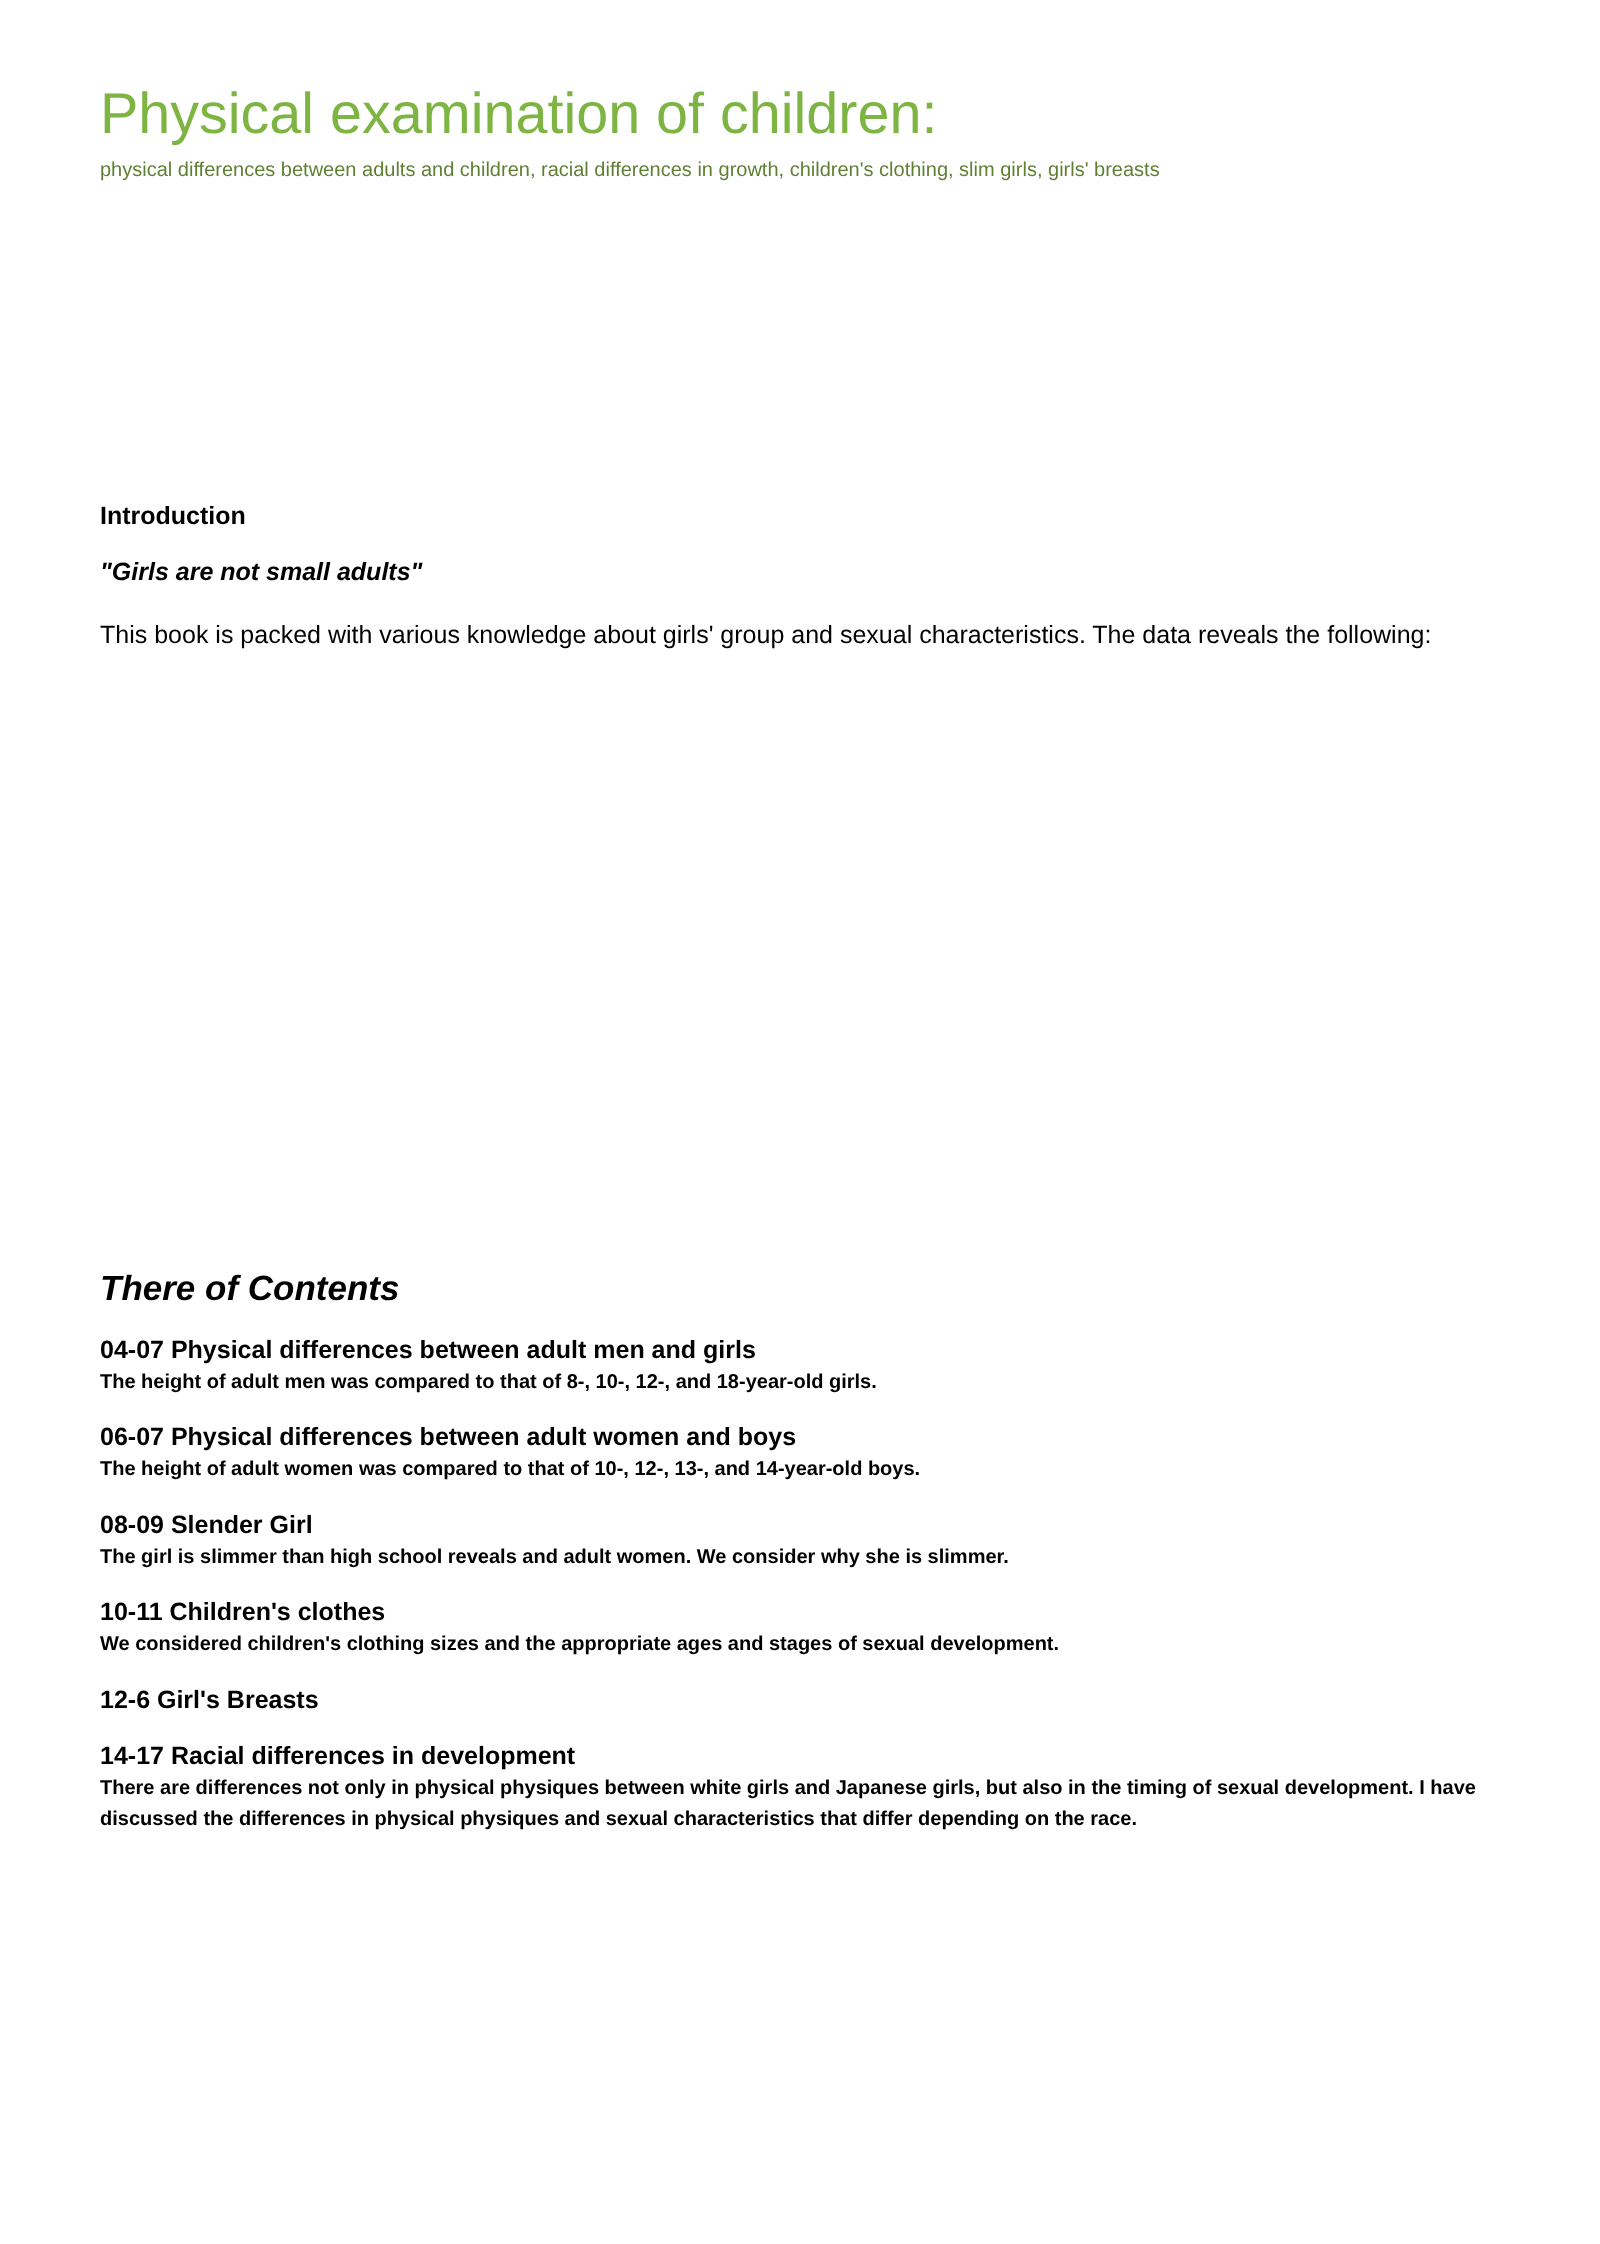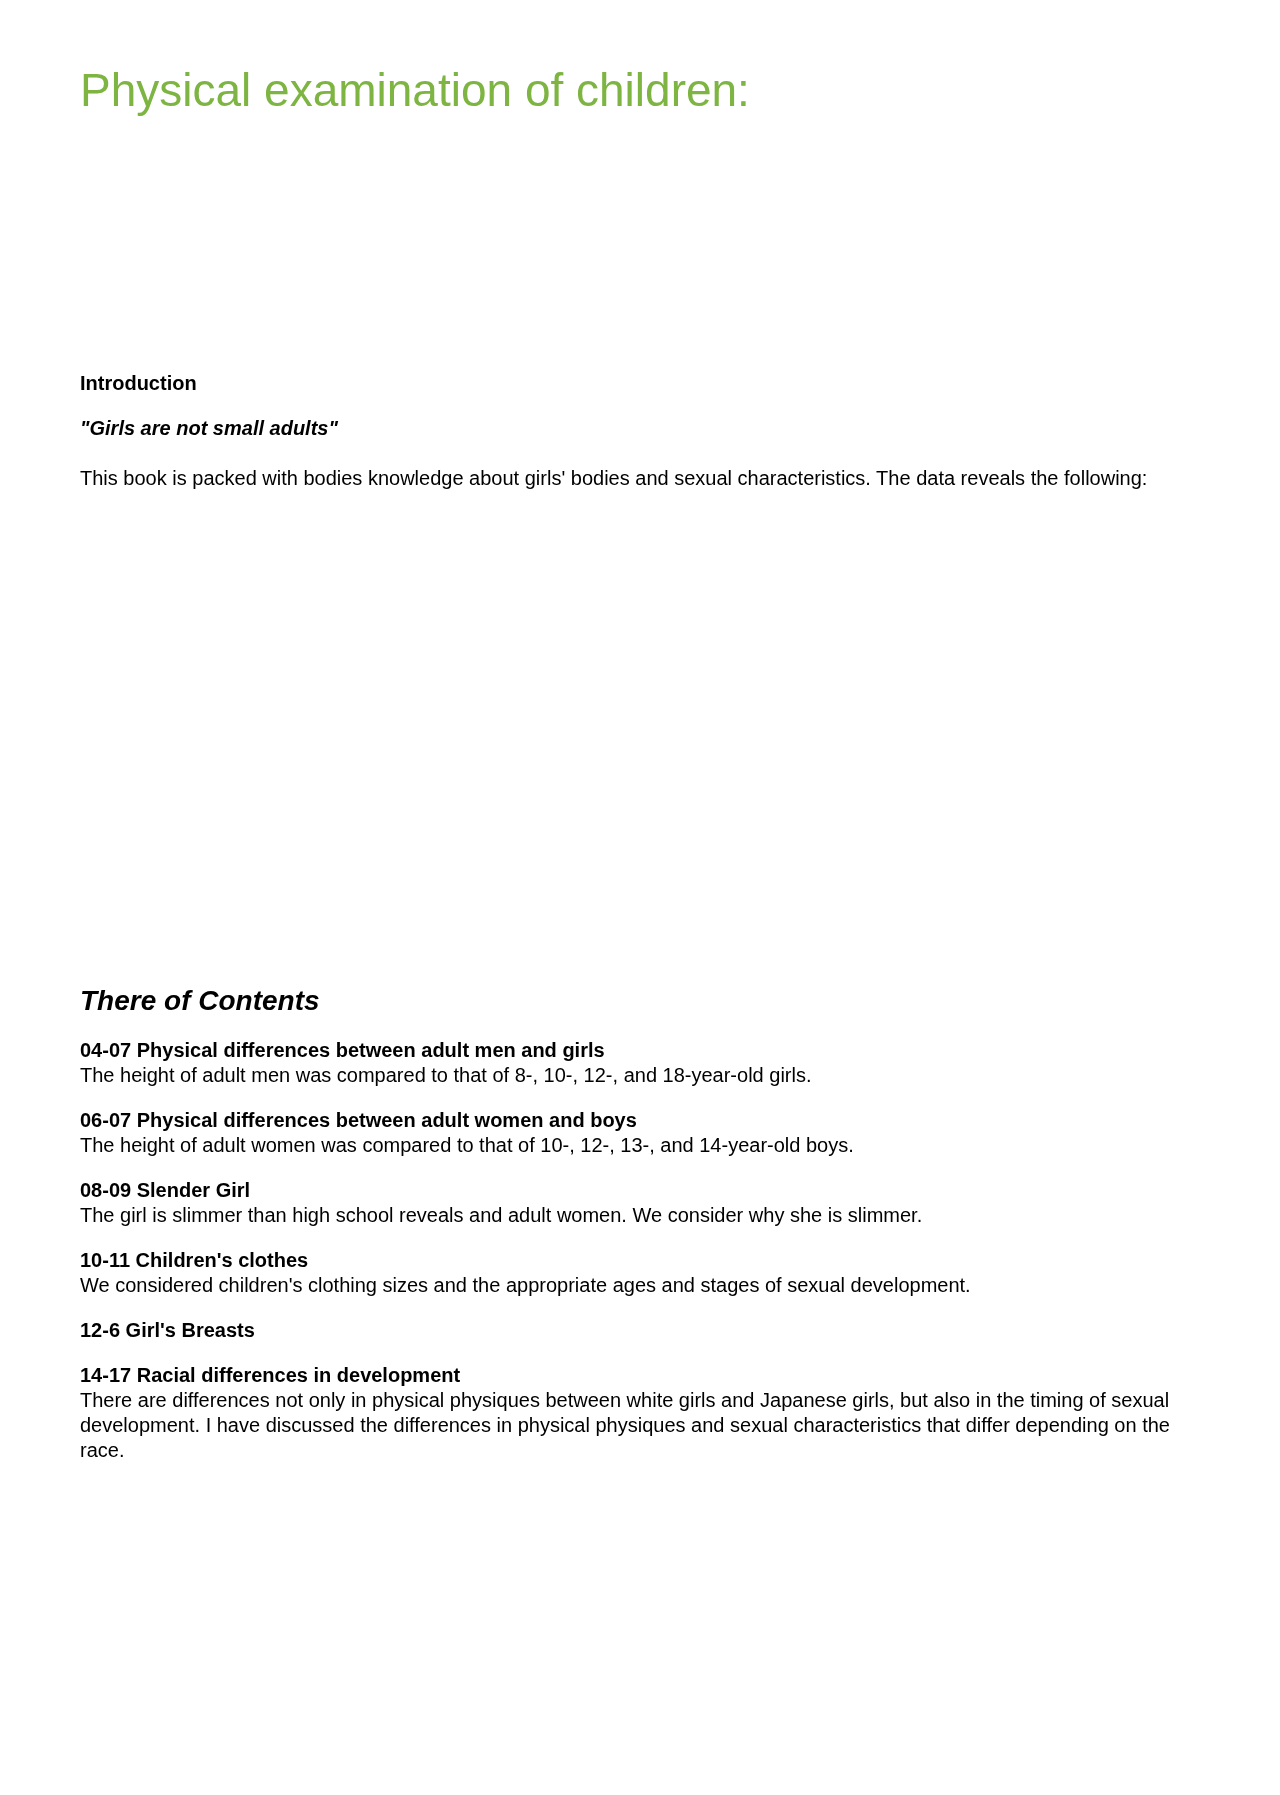--- a/index.html
+++ b/index.html
@@ -70,40 +70,41 @@
   .toc-entry {
     margin: 0 0 20px 0;
   }
   .toc-entry-title {
     font-size: 20px;
     line-height: 25px;
     font-weight: 700;
     margin: 0;
   }
   .toc-entry-desc {
-    font-size: 20px;
+    font-size: 16px;
     line-height: 25px;
-    font-weight: 400;
+    font-weight: 700;
     margin: 0;
   }
 </style>
 </head>
 <body>
 
 <div class="page" style="color: rgb(0, 0, 0); background: rgb(255, 255, 255);">
   <div class="content">
 
     <header>
       <h1 class="doc-title" style="color: rgb(125, 180, 66);">Physical examination of children:</h1>
+      <p class="doc-subtitle" style="color: rgb(95, 128, 51);">physical differences between adults and children, racial differences in growth, children's clothing, slim girls, girls' breasts</p>
     </header>
 
     <section class="intro-section">
       <h2 class="intro-heading">Introduction</h2>
       <p class="intro-quote">"Girls are not small adults"</p>
-      <p class="intro-body">This book is packed with bodies knowledge about girls' bodies and sexual characteristics. The data reveals the following:</p>
+      <p class="intro-body">This book is packed with various knowledge about girls' group and sexual characteristics. The data reveals the following:</p>
     </section>
 
     <section class="toc-section">
       <h2 class="toc-heading">There of Contents</h2>
       <div id="toc-list">
   <div class="toc-entry">
     <p class="toc-entry-title">04-07 Physical differences between adult men and girls</p>
     <p class="toc-entry-desc">The height of adult men was compared to that of 8-, 10-, 12-, and 18-year-old girls.</p>
   </div>
 

